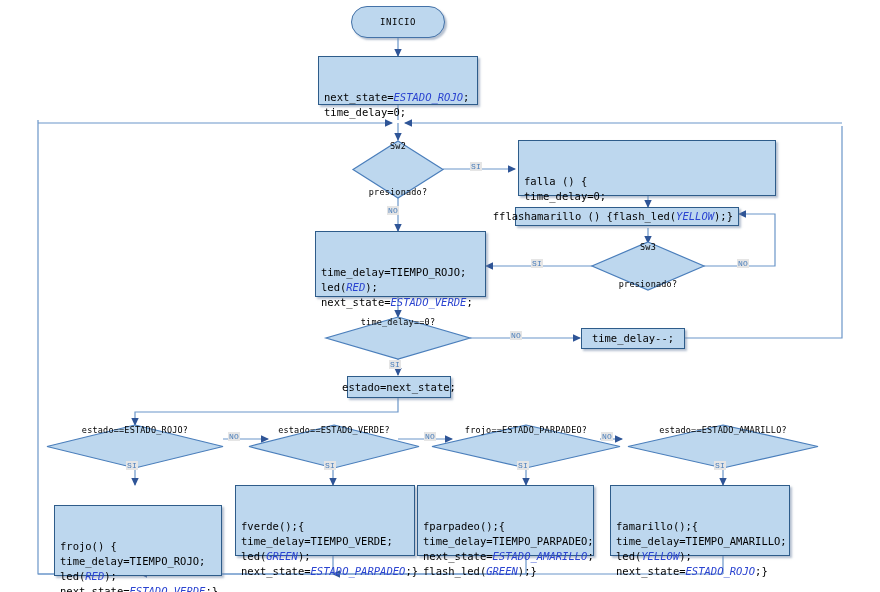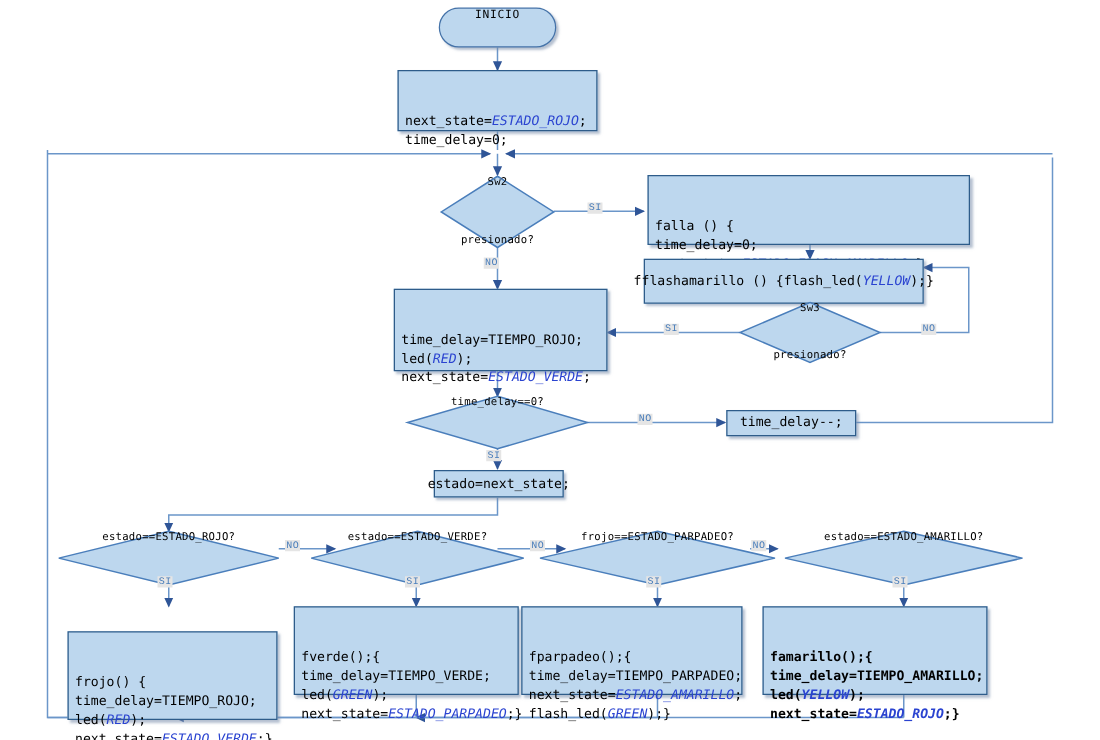--- a/index.html
+++ b/index.html
@@ -26,21 +26,21 @@
     line-height:1.42;
     white-space:pre;
   }
   .proc.center{display:flex;align-items:center;justify-content:center;white-space:nowrap;}
 
   .term{
     background:#bdd7ee;
     border:1.6px solid #4472a8;
     border-radius:16px;
     box-shadow:2px 2px 2px rgba(120,140,170,.55);
-    display:flex;align-items:flex-start;justify-content:center;
+    display:flex;align-items:center;justify-content:center;
     font-size:9px;letter-spacing:.6px;color:#000;
   }
 
   .dec{position:absolute;}
   .dec svg{position:absolute;left:0;top:0;overflow:visible;}
   .dec .txt{
     position:absolute;left:0;top:0;width:100%;height:100%;
     display:flex;flex-direction:column;align-items:center;justify-content:space-between;
     font-size:8.5px;color:#000;line-height:1.35;text-align:center;
     letter-spacing:.2px;white-space:nowrap;
@@ -142,21 +142,21 @@
     <div class="txt">
       <span>Sw2</span>
       <span>presionado?</span>
     </div>
   </div>
 
   <div class="node proc" style="left:518px;top:140px;width:258px;height:56px;">
     <div id="n-falla"><div><span>falla () {</span></div><div><span>time_delay=0;</span></div><div><span>next_state=</span><span class="kw">ESTADO_FLASH_AMARILLO</span><span>;}</span></div></div>
   </div>
 
-  <div class="node proc center" style="left:515px;top:207px;width:224px;height:36px;">
+  <div class="node proc center" style="left:515px;top:207px;width:224px;height:19px;justify-content:flex-end;">
     <div id="n-fflash">
         <div><span>fflashamarillo () {flash_led(</span><span class="kw">YELLOW</span><span>);}</span></div>
       </div>
   </div>
 
   <div class="dec" style="left:592px;top:242px;width:112px;height:48px;">
     <svg width="112" height="48">
       <polygon points="56,0 112,24 56,48 0,24" fill="#bdd7ee" stroke="#4a7ebb" stroke-width="1.2"></polygon>
     </svg>
     <div class="txt">
@@ -221,21 +221,21 @@
   </div>
 
   <div class="node proc" style="left:235px;top:485px;width:180px;height:71px;">
     <div id="n-fverde"><div><span>fverde();{</span></div><div><span>time_delay=TIEMPO_VERDE;</span></div><div><span>led(</span><span class="kw">GREEN</span><span>);</span></div><div><span>next_state=</span><span class="kw">ESTADO_PARPADEO</span><span>;}</span></div></div>
   </div>
 
   <div class="node proc" style="left:417px;top:485px;width:177px;height:71px;">
     <div id="n-fparpadeo"><div><span>fparpadeo();{</span></div><div><span>time_delay=TIEMPO_PARPADEO;</span></div><div><span>next_state=</span><span class="kw">ESTADO_AMARILLO</span><span>;</span></div><div><span>flash_led(</span><span class="kw">GREEN</span><span>);}</span></div></div>
   </div>
 
-  <div class="node proc" style="left:610px;top:485px;width:180px;height:71px;font-weight:bold;">
+  <div class="node proc" style="left:610px;top:485px;width:180px;height:71px;">
     <div id="n-famarillo"><div><span>famarillo();{</span></div><div><span>time_delay=TIEMPO_AMARILLO;</span></div><div><span>led(</span><span class="kw">YELLOW</span><span>);</span></div><div><span>next_state=</span><span class="kw">ESTADO_ROJO</span><span>;}</span></div></div>
   </div>
 
   <div class="lbl" style="left:470px;top:162px;">SI</div>
   <div class="lbl" style="left:387px;top:206px;">NO</div>
   <div class="lbl" style="left:531px;top:259px;">SI</div>
   <div class="lbl" style="left:737px;top:259px;">NO</div>
   <div class="lbl" style="left:510px;top:331px;">NO</div>
   <div class="lbl" style="left:389px;top:360px;">SI</div>
   <div class="lbl" style="left:228px;top:432px;">NO</div>

